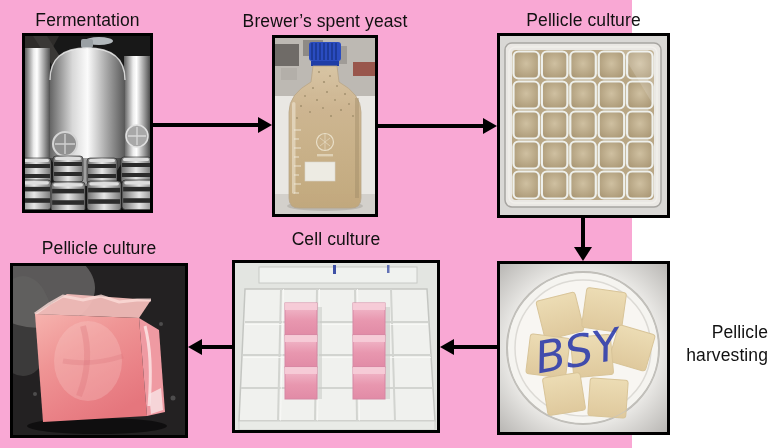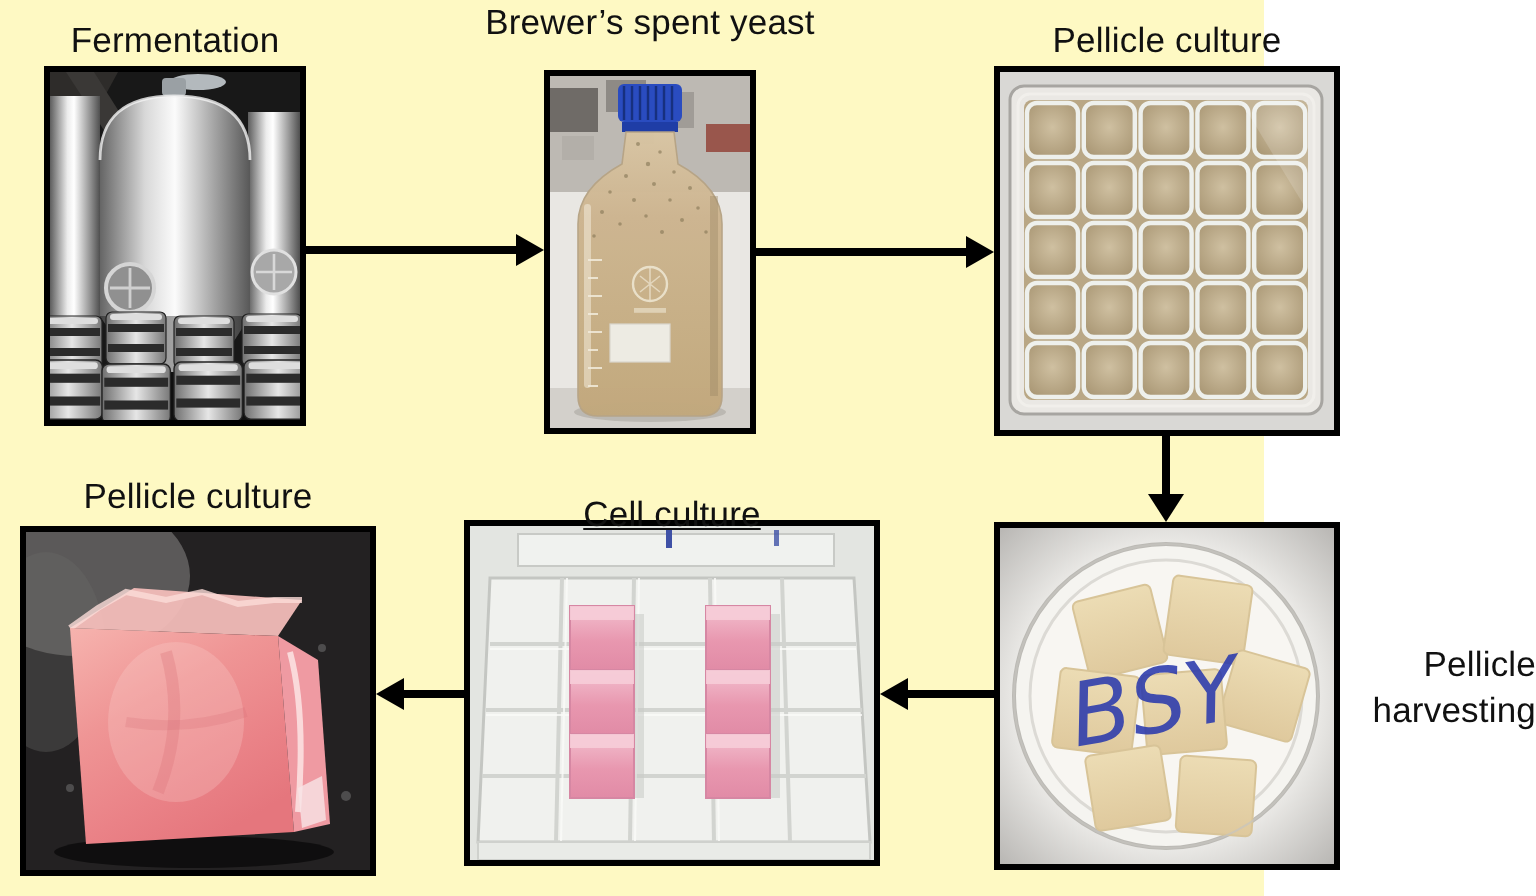--- a/index.html
+++ b/index.html
@@ -1,32 +1,32 @@
 <!DOCTYPE html>
 <html><head>
 <meta charset="utf-8">
 <style>
   html,body{margin:0;padding:0;}
   body{width:768px;height:448px;background:#ffffff;font-family:"Liberation Sans",sans-serif;overflow:hidden;}
-  #canvas{position:relative;width:632px;height:448px;background:#fef9c3;}
+  #canvas{position:relative;width:632px;height:448px;background:#f9a8d4;}
   .photo{position:absolute;border:3px solid #000;box-sizing:border-box;background:#fff;overflow:hidden;}
   .photo svg{display:block;width:100%;height:100%;}
   .lbl{position:absolute;font-size:17.5px;line-height:1.3;color:#111;text-align:center;letter-spacing:0.1px;}
   .arrow-line{position:absolute;background:#000;}
   .head-right{position:absolute;width:0;height:0;border-top:8px solid transparent;border-bottom:8px solid transparent;border-left:14px solid #000;}
   .head-left{position:absolute;width:0;height:0;border-top:8px solid transparent;border-bottom:8px solid transparent;border-right:14px solid #000;}
   .head-down{position:absolute;width:0;height:0;border-left:9px solid transparent;border-right:9px solid transparent;border-top:14px solid #000;}
 </style>
 </head>
 <body>
 
 <div id="canvas">
 
   <div class="lbl" style="left:22px;top:9px;width:131px;">Fermentation</div>
-  <div class="lbl" style="left:235px;top:0;width:180px;">Brewer’s spent yeast</div>
+  <div class="lbl" style="left:235px;top:10px;width:180px;">Brewer’s spent yeast</div>
   <div class="lbl" style="left:497px;top:9px;width:173px;">Pellicle culture</div>
 
   <div class="photo" style="left:22px;top:33px;width:131px;height:180px;">
     <svg viewBox="0 0 125 174" preserveAspectRatio="none">
       <defs>
         <linearGradient id="stv" x1="0" y1="0" x2="1" y2="0">
           <stop offset="0" stop-color="#5d5d5d"></stop>
             <stop offset="0.35" stop-color="#ececec"></stop>
           <stop offset="0.48" stop-color="#ffffff"></stop>
             <stop offset="0.78" stop-color="#9b9b9b"></stop>
@@ -313,21 +313,21 @@
         <path d="M70,60 Q80,95 66,130" stroke="#d96f76" stroke-width="6" fill="none" opacity="0.3"></path>
         <path d="M50,95 Q80,100 110,90" stroke="#d96f76" stroke-width="5" fill="none" opacity="0.25"></path>
         <polygon points="126,52 146,64 152,146 134,150" fill="#ef9aa2"></polygon>
         <path d="M132,60 Q140,90 136,140" stroke="#fde9e8" stroke-width="3" fill="none" opacity="0.8"></path>
         <polygon points="136,128 148,122 150,144 138,148" fill="#f7e3e6" opacity="0.8"></polygon>
       </g>
     </svg>
   </div>
 
   <div class="lbl" style="left:668px;top:321px;width:100px;text-align:right;">Pellicle harvesting</div>
-  <div class="lbl" style="left:232px;top:246px;width:208px;text-decoration:underline;">Cell culture</div>
+  <div class="lbl" style="left:232px;top:228px;width:208px;">Cell culture</div>
   <div class="lbl" style="left:10px;top:237px;width:178px;">Pellicle culture</div>
 
   <div>
     <div class="arrow-line" style="left:153px;top:123px;width:107px;height:4px;"></div>
     <div class="head-right" style="left:258px;top:117px;"></div>
   </div>
   <div>
     <div class="arrow-line" style="left:378px;top:124px;width:107px;height:4px;"></div>
     <div class="head-right" style="left:483px;top:118px;"></div>
   </div>

